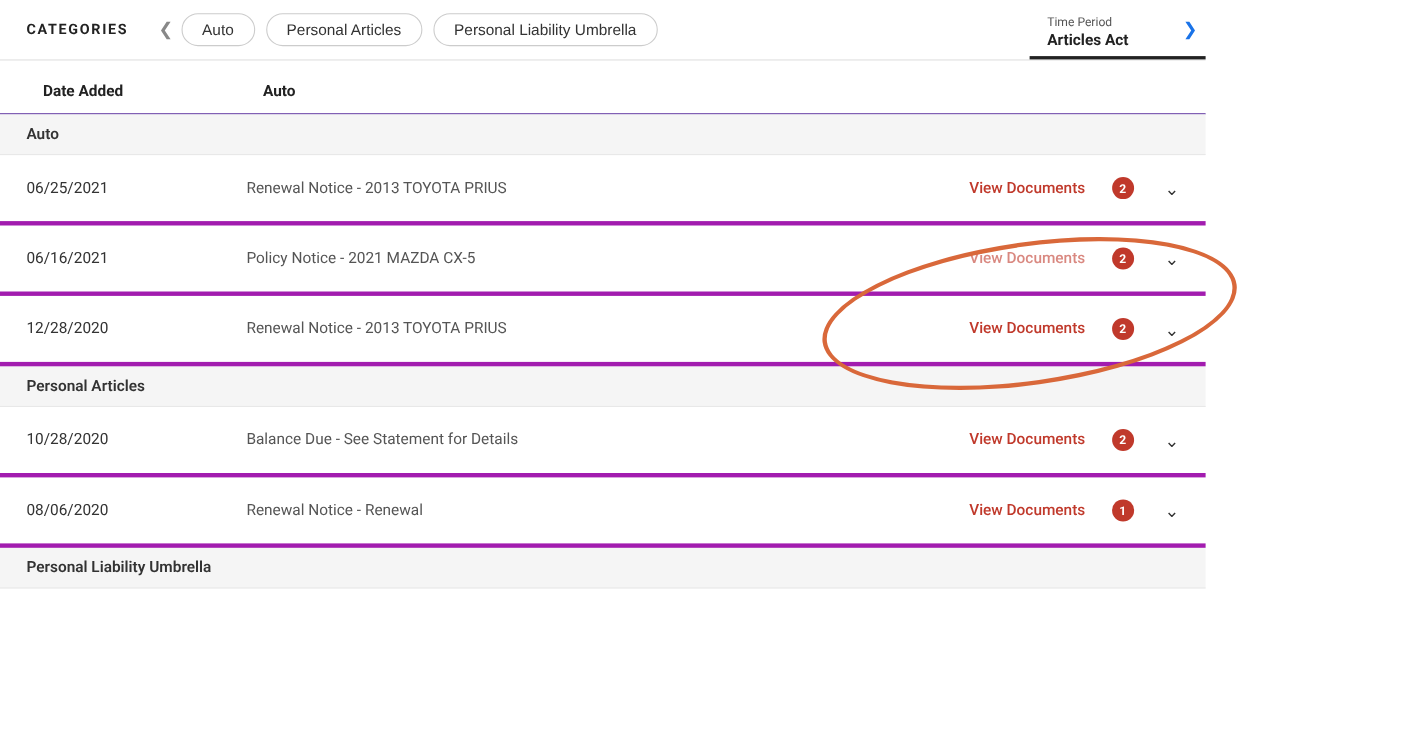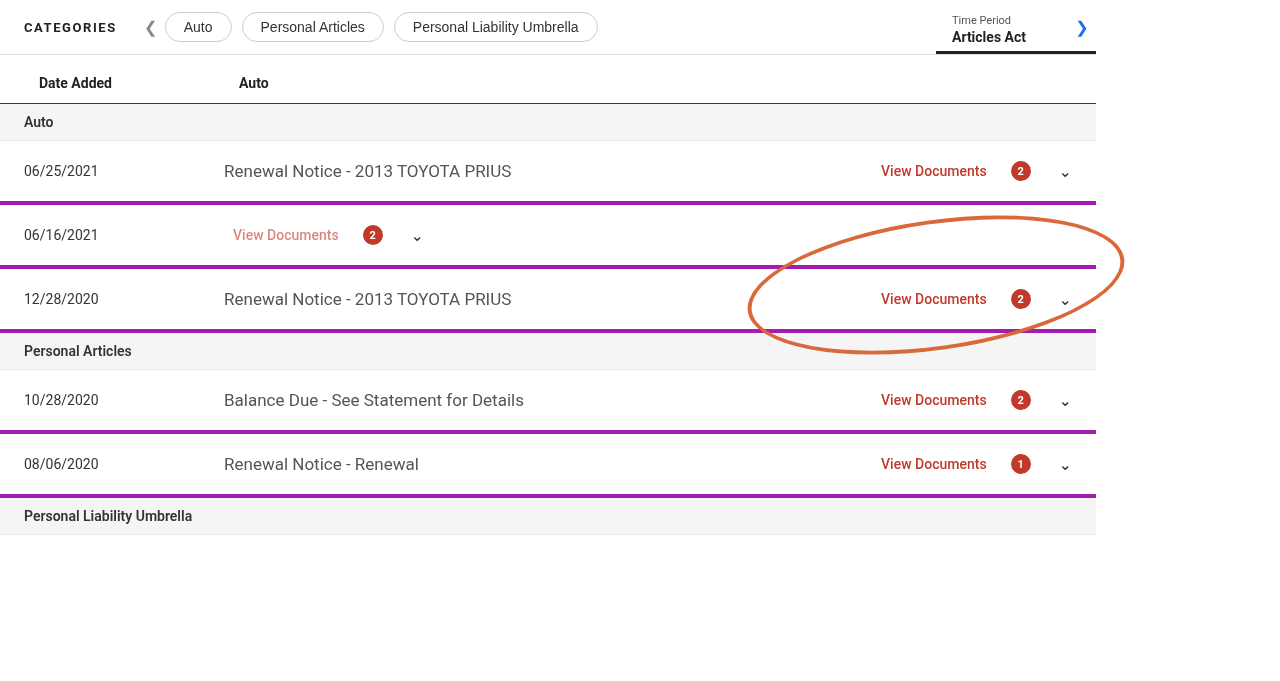--- a/index.html
+++ b/index.html
@@ -142,21 +142,21 @@
     }
 
     .doc-date {
       width: 200px;
       font-size: 14px;
       color: #333;
     }
 
     .doc-type {
       flex: 1;
-      font-size: 17px;
+      font-size: 14px;
       color: #555;
     }
 
     .doc-action {
       width: 200px;
       display: flex;
       align-items: center;
       gap: 24px;
       justify-content: flex-end;
     }
@@ -266,20 +266,21 @@
       <div class="doc-type">Renewal Notice - 2013 TOYOTA PRIUS</div>
       <div class="doc-action">
         <a class="view-docs-link">View Documents</a>
         <span class="badge">2</span>
         <span class="chevron-down">⌄</span>
       </div>
     </div>
 
     <div class="doc-row">
       <div class="doc-date">06/16/2021</div>
+      <div class="doc-type">Policy Notice - 2021 MAZDA CX-5</div>
       <div class="doc-action">
         <a class="view-docs-link" style="color:#c0392b99;">View Documents</a>
         <span class="badge">2</span>
         <span class="chevron-down">⌄</span>
       </div>
     </div>
 
     <div class="doc-row">
       <div class="doc-date">12/28/2020</div>
       <div class="doc-type">Renewal Notice - 2013 TOYOTA PRIUS</div>

